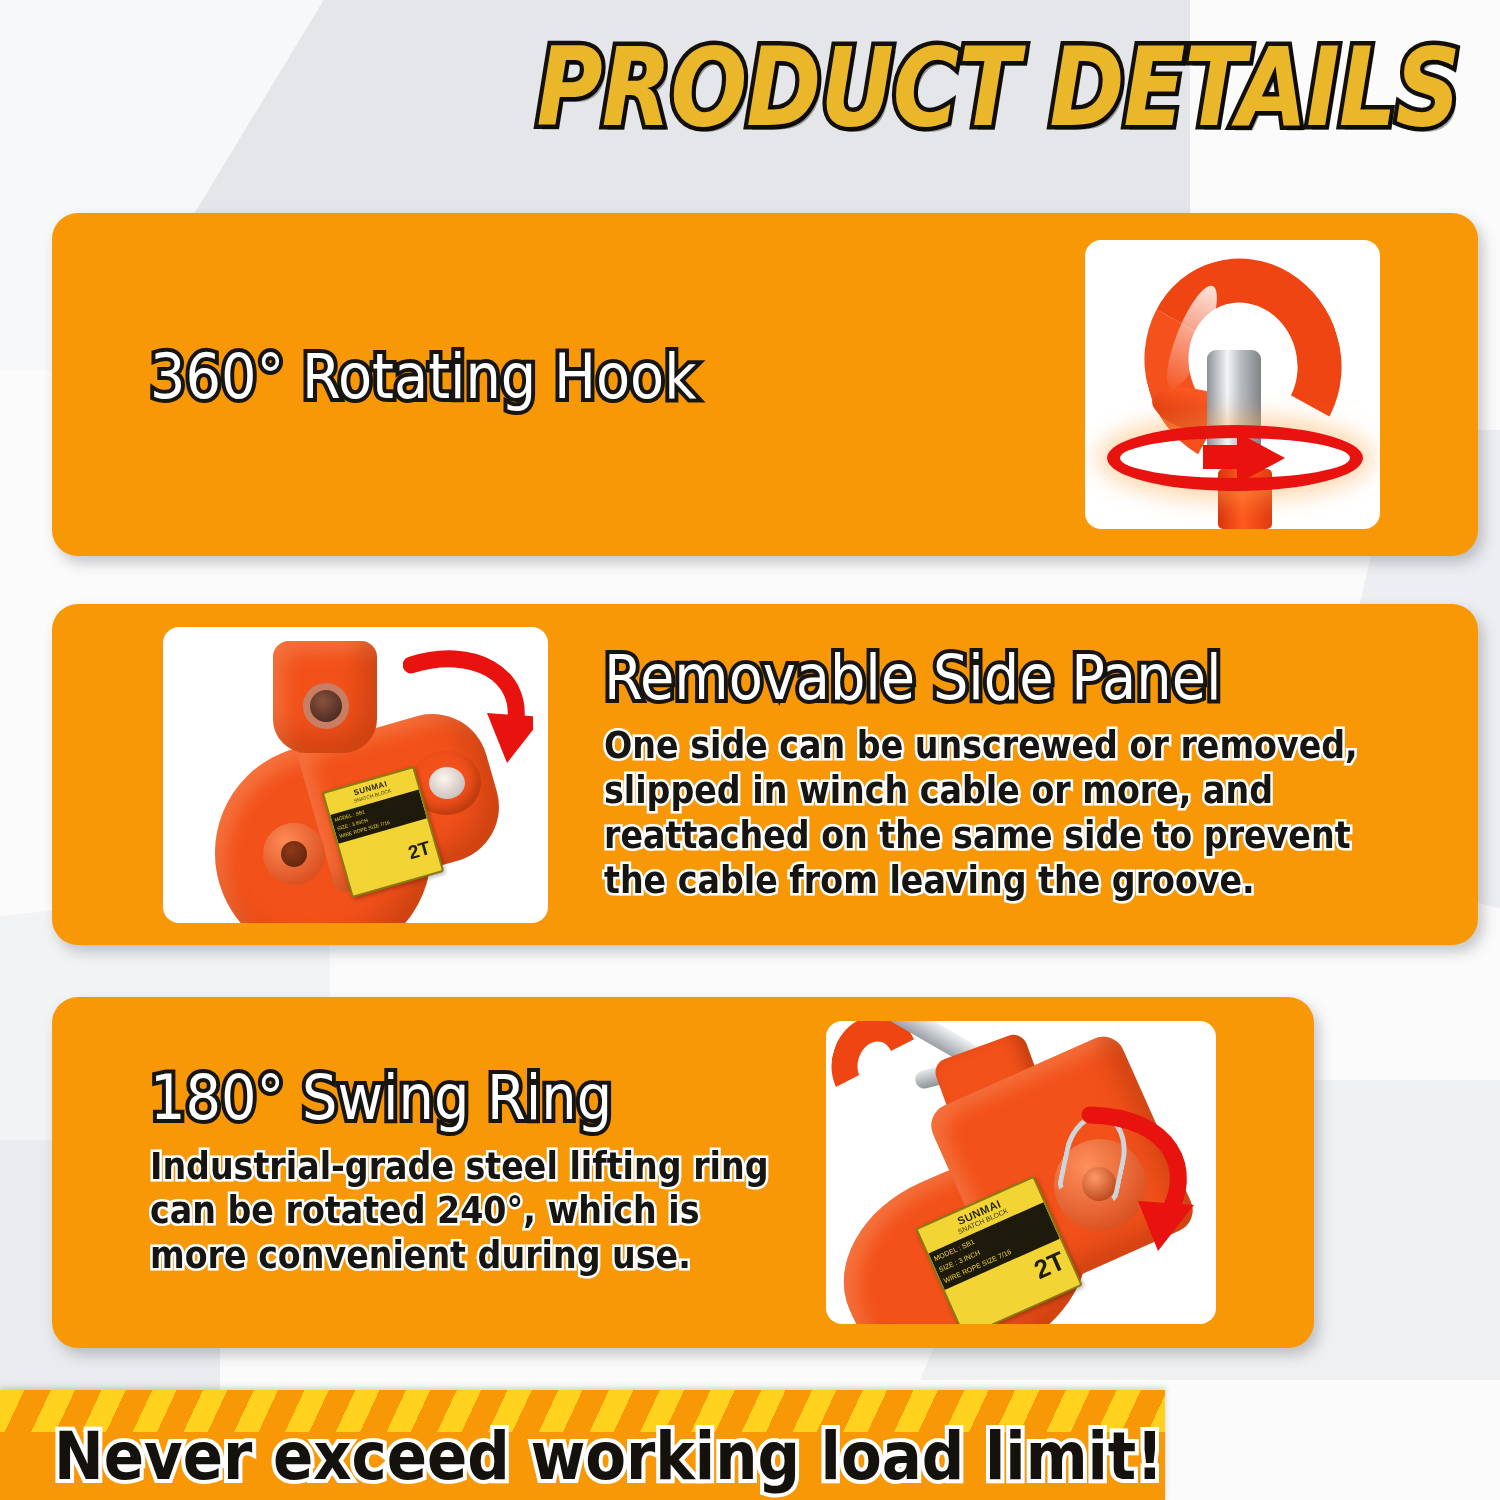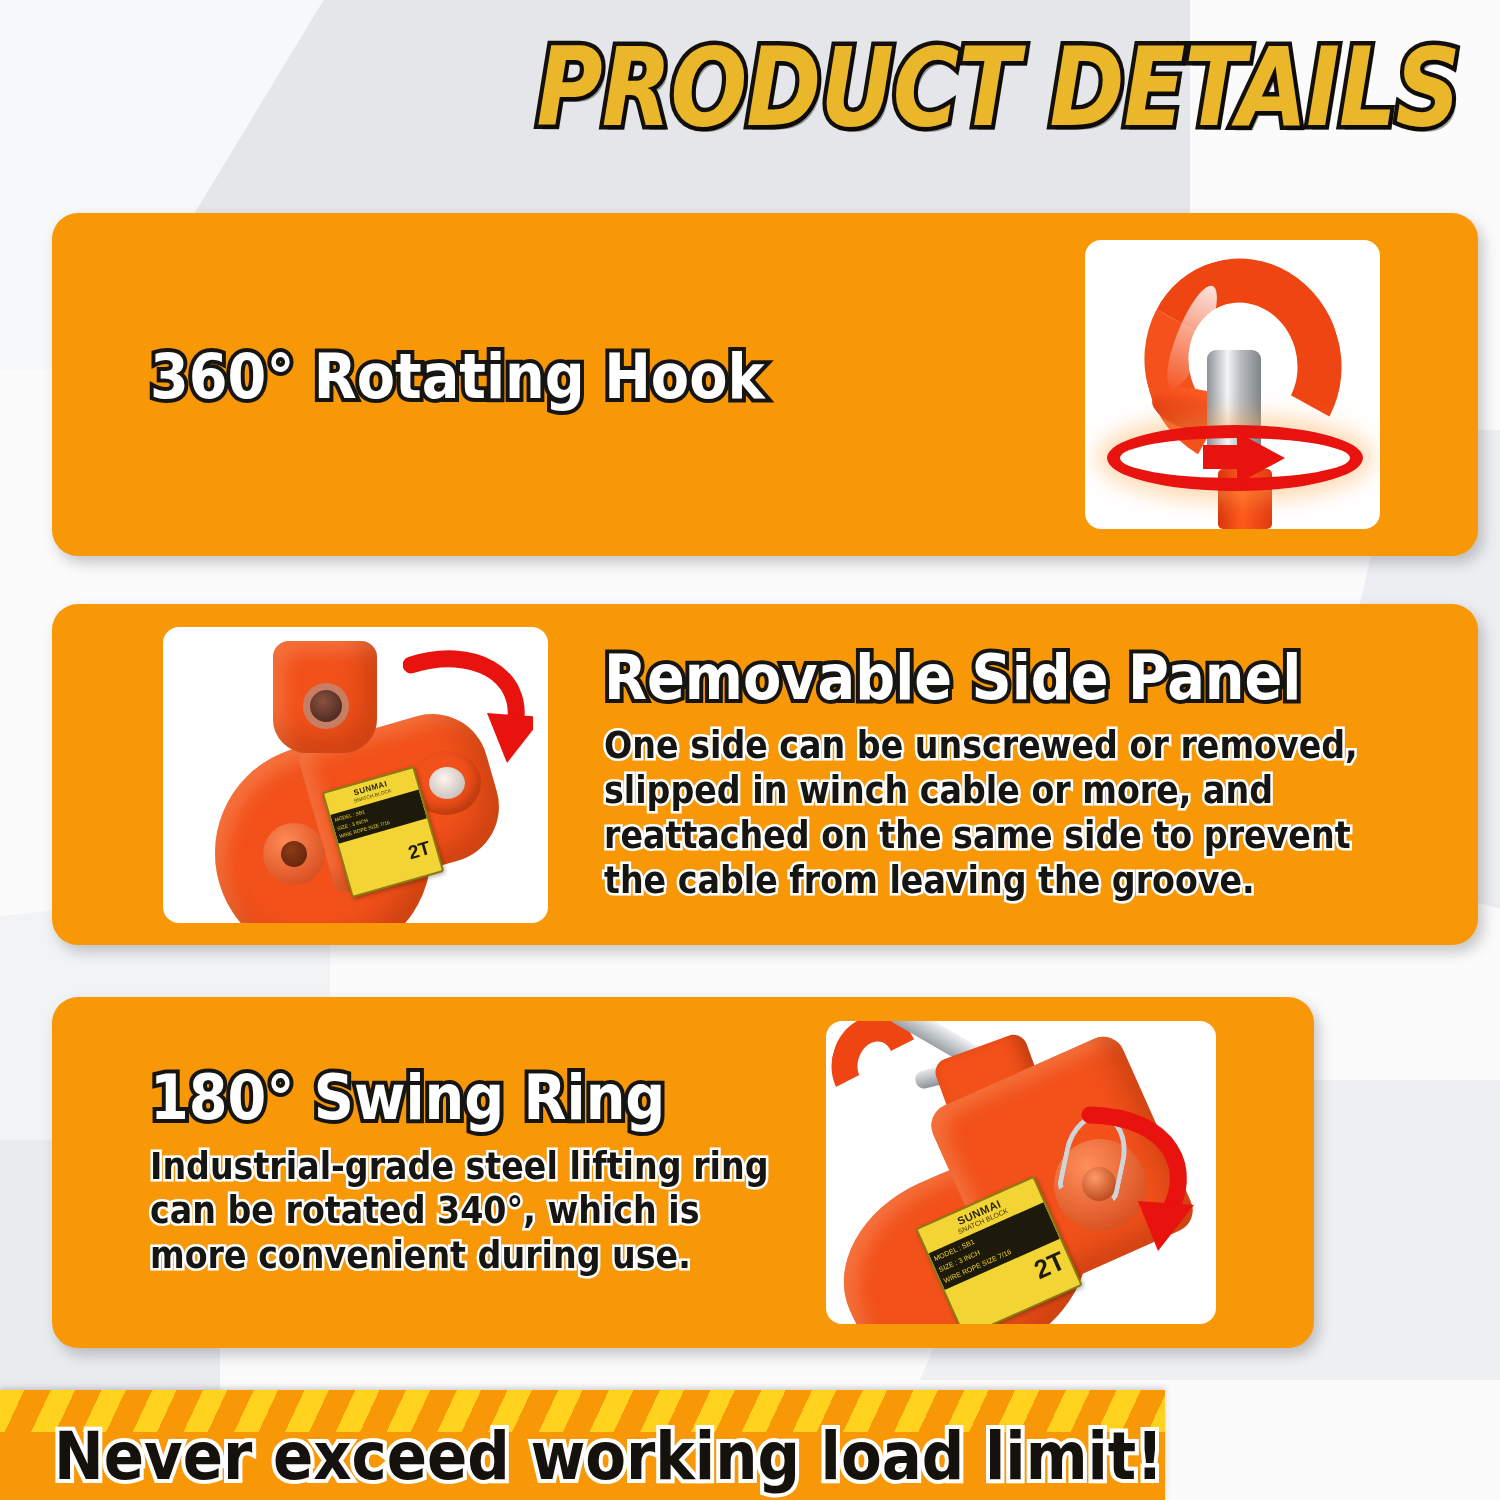--- a/index.html
+++ b/index.html
@@ -56,21 +56,21 @@
   #card-1{left:52px; top:213px; width:1426px; height:343px;}
   #card-2{left:52px; top:604px; width:1426px; height:341px;}
   #card-3{left:52px; top:997px; width:1262px; height:351px;}
 
   .card-text{flex:1; padding:0 26px;}
   .card-text.left{padding-left:98px;}
   .card-text.right{padding-left:56px;padding-right:60px;}
 
   .card-head{
     font-family:"DejaVu Sans Condensed","Liberation Sans Narrow","Liberation Sans",sans-serif;
-    font-weight:bold;
+    font-weight:normal;
     font-size:62px;
     line-height:1.04;
     color:#ffffff;
     -webkit-text-stroke:8px #171511;
     paint-order:stroke fill;
     margin-bottom:14px;
     white-space:nowrap;
   }
   .card-body{
     font-family:"DejaVu Sans Condensed","Liberation Sans Narrow","Liberation Sans",sans-serif;
@@ -254,21 +254,21 @@
   </div>
   <div class="card-text right">
     <div class="card-head">Removable Side Panel</div>
     <div class="card-body">One side can be unscrewed or removed, slipped in winch cable or more, and reattached on the same side to prevent the cable from leaving the groove.</div>
   </div>
 </div>
 
 <div class="card" id="card-3">
   <div class="card-text left">
     <div class="card-head">180° Swing Ring</div>
-    <div class="card-body">Industrial-grade steel lifting ring can be rotated 340°, which is more convenient during use.</div>
+    <div class="card-body">Industrial-grade steel lifting ring can be rotated 240°, which is more convenient during use.</div>
   </div>
   <div class="photo" id="photo-3">
     <div id="p3-hook"></div>
     <div id="p3-latch"></div>
     <div id="p3-latch2"></div>
     <div id="p3-swivel"></div>
     <div class="pulley-body" id="p3-sheave"></div>
     <div class="pulley-body" id="p3-block"></div>
     <div id="p3-boss"></div>
     <div id="p3-pin"></div>

